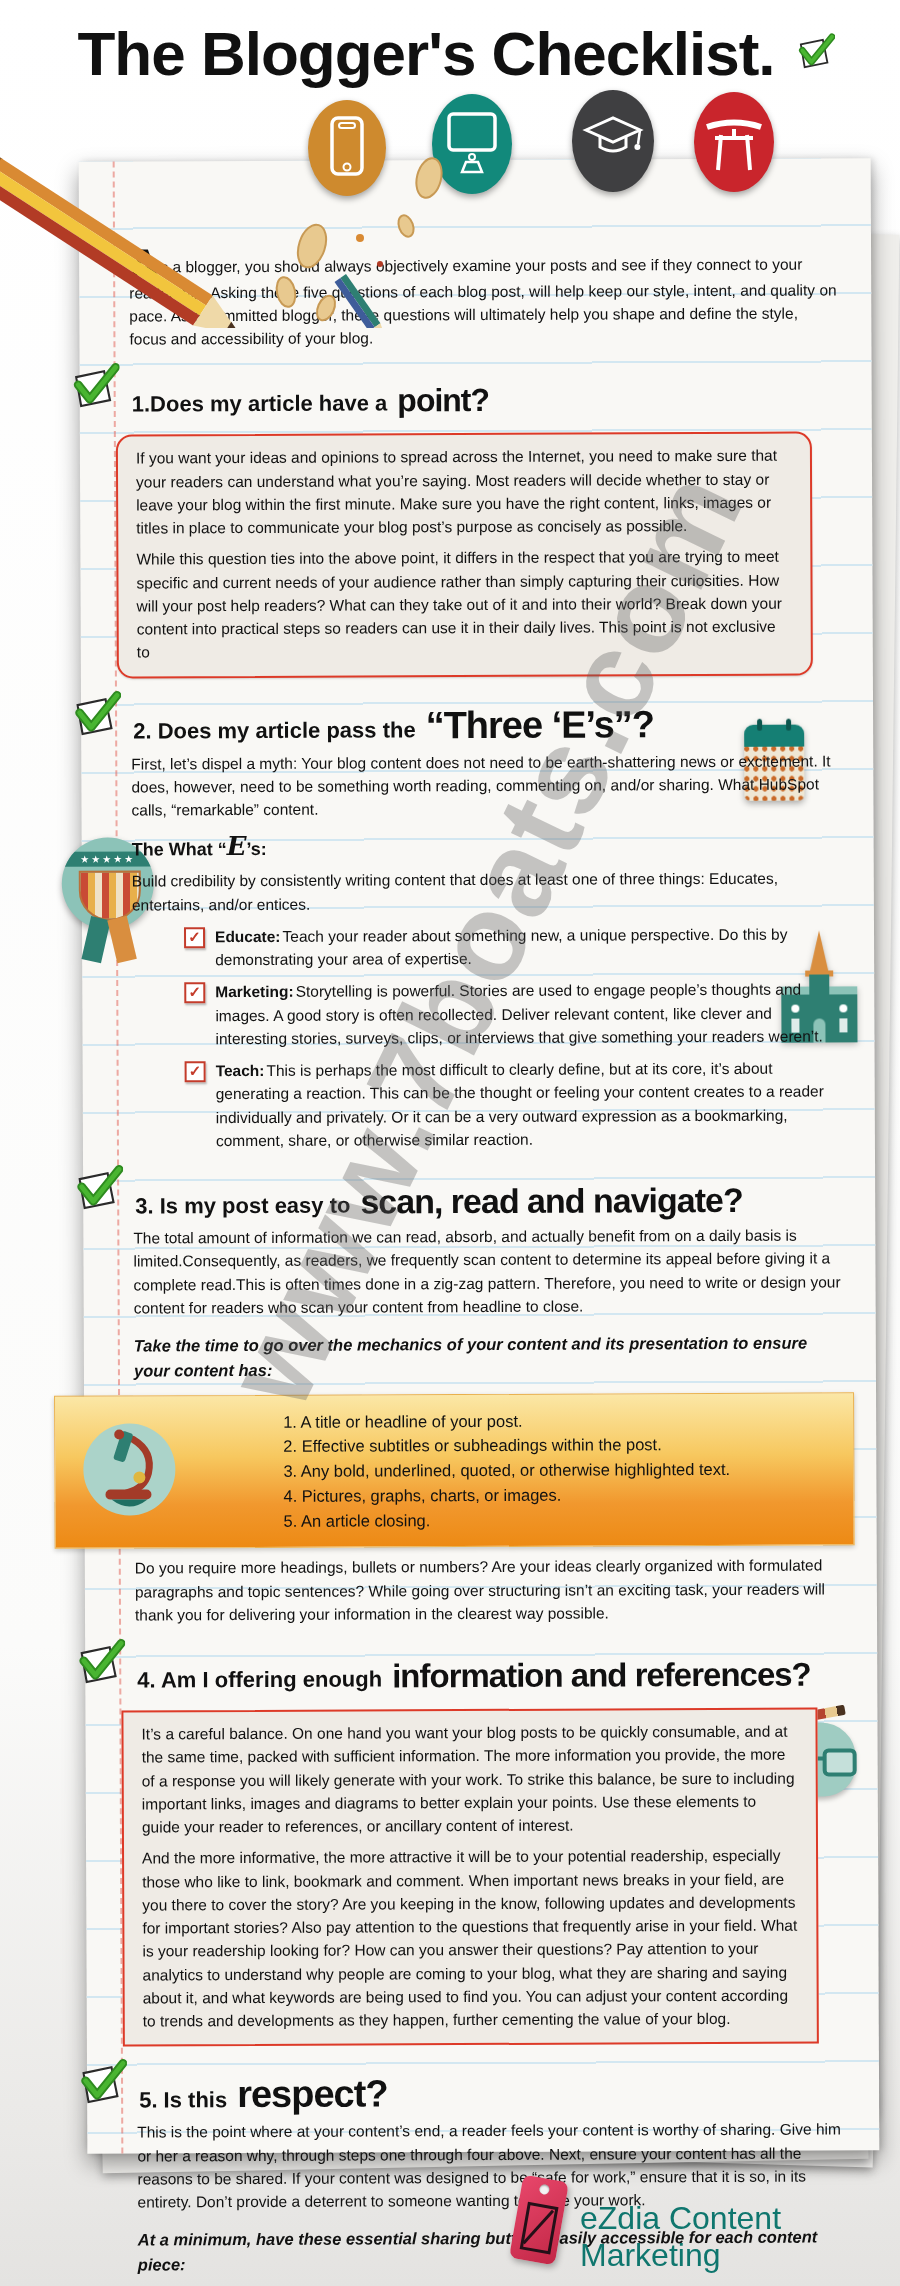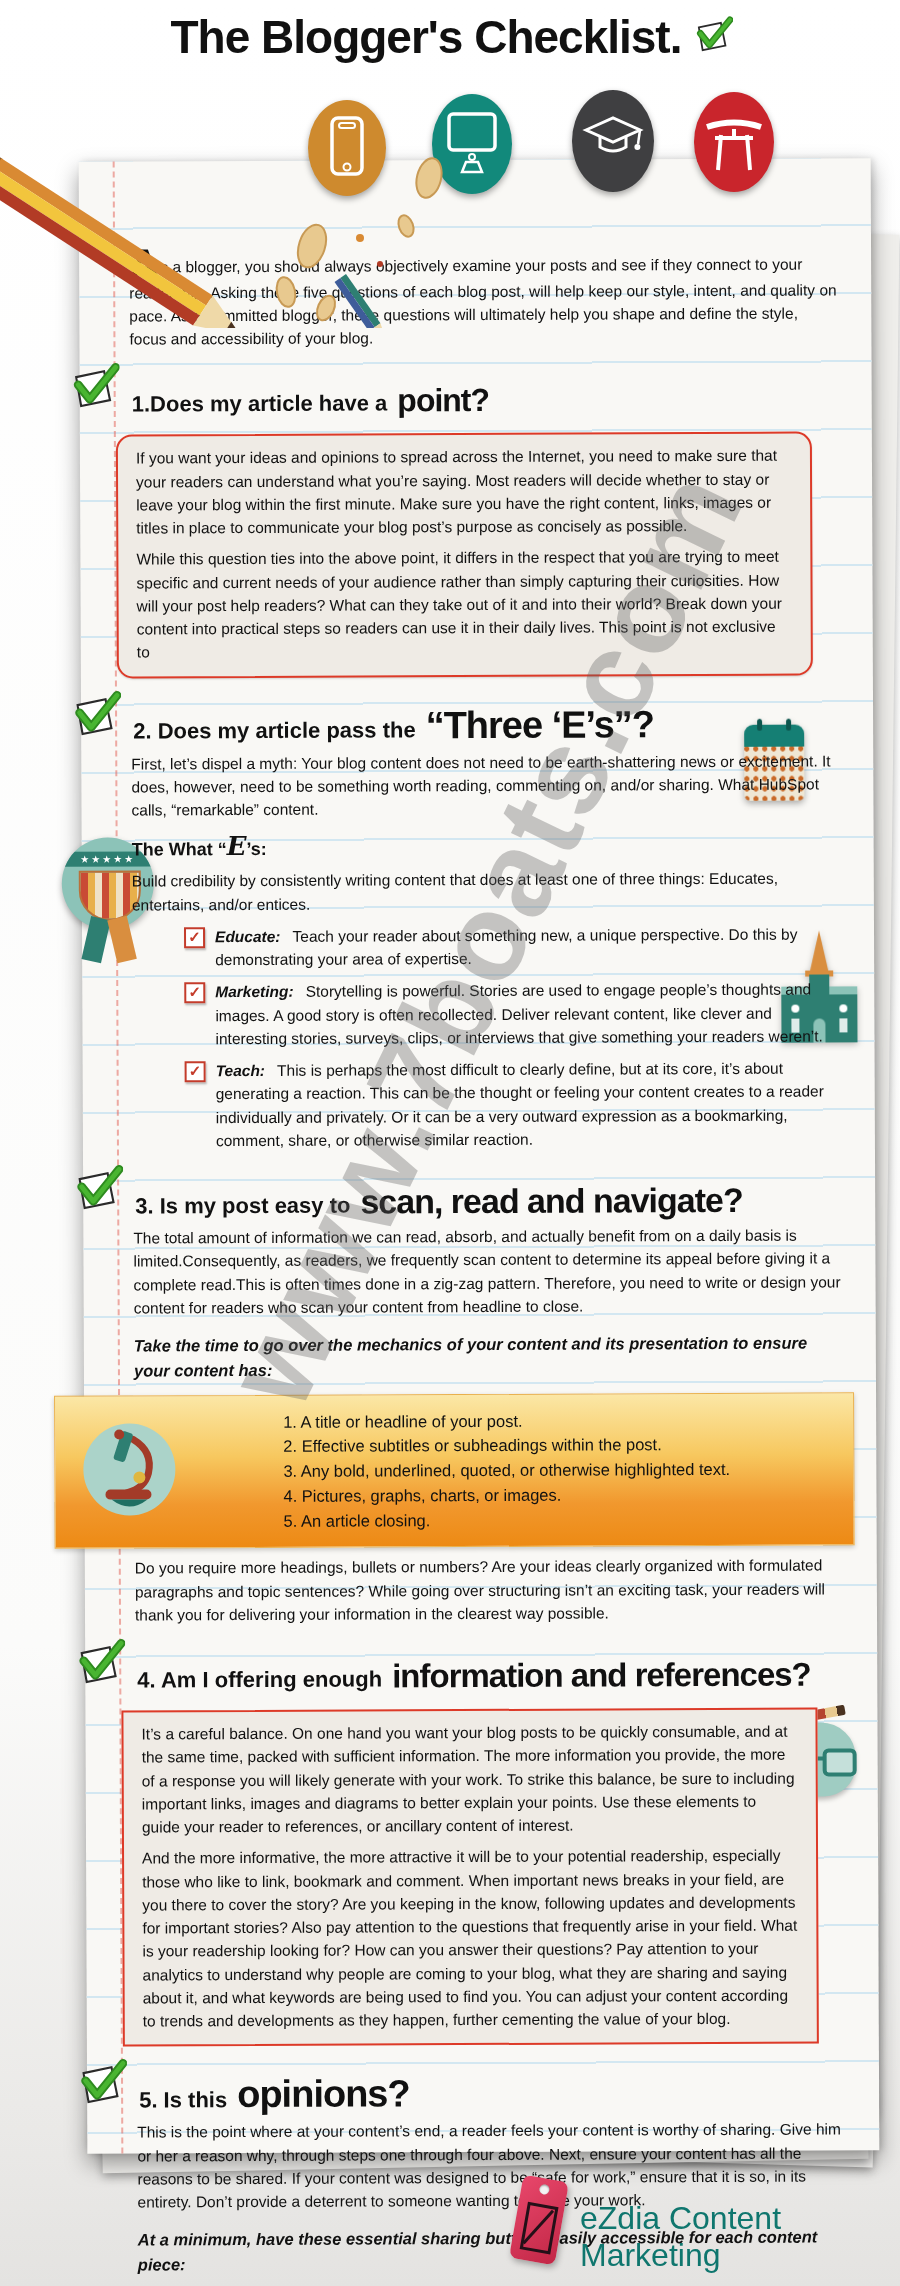--- a/index.html
+++ b/index.html
@@ -3,21 +3,21 @@
 <meta charset="utf-8">
 <style>
   html,body{margin:0;padding:0;}
   body{
     width:900px;height:2286px;position:relative;overflow:hidden;
     font-family:"Liberation Sans",sans-serif;color:#111;
     background:linear-gradient(180deg,#ffffff 0%,#fbfbfa 72%,#ebeae8 92%,#e4e3e1 100%);
   }
   
   .hdr{position:absolute;top:6px;left:0;width:100%;text-align:center;z-index:3;}
-  .hdr h1{margin:4px;font-size:46px;font-weight:bold;letter-spacing:-1px;display:inline-block;vertical-align:middle;}
+  .hdr h1{margin:12px;font-size:62px;font-weight:bold;letter-spacing:-1px;display:inline-block;vertical-align:middle;}
   .hdr .tcheck{display:inline-block;vertical-align:middle;margin-left:4px;}
   .hdr h2{margin:2px 0 0;font-size:26px;font-weight:normal;letter-spacing:-0.5px;}
   
   .oval{position:absolute;z-index:3;filter:drop-shadow(0 3px 3px rgba(0,0,0,.35));}
   
   .pencil-art{position:absolute;left:-6px;top:78px;z-index:4;pointer-events:none;}
   
   .sheet{position:absolute;background:#f3f2ef;box-shadow:0 4px 10px rgba(0,0,0,.3);}
   .stack-r{left:108px;top:230px;width:780px;height:1880px;transform:rotate(.7deg);z-index:0;background:#efeeeb;}
   .stack-b1{left:92px;top:2078px;width:782px;height:78px;transform:rotate(1.7deg);z-index:0;background:#fbfaf8;}
@@ -44,21 +44,21 @@
   .rb-round{border-radius:16px;box-shadow:0 1px 2px rgba(0,0,0,.15);}
   .redbox .p:first-child{margin-top:0;}
   
   .threes{margin:10px 0 0;font-size:18px;font-weight:bold;}
   .threes .scripty{font-family:"DejaVu Serif",serif;font-style:italic;font-size:26px;}
   
   .cbull{display:flex;gap:10px;margin:9px 0 0 52px;align-items:flex-start;}
   .cbox{flex:0 0 auto;width:17px;height:17px;margin-top:2px;border:2px solid #C43C2B;background:#fff;color:#C43C2B;
         font-size:15px;font-weight:bold;line-height:15px;text-align:center;box-shadow:1px 2px 2px rgba(0,0,0,.25);}
   .cbull .bt{font-size:15.5px;line-height:1.5;padding-right:14px;}
-  .cbull .bt b{margin-right:12px;font-style:italic;}
+  .cbull .bt b{margin-right:2px;}
   
   .callout{margin:14px 0 0;font-size:16.5px;line-height:1.5;font-weight:bold;font-style:italic;}
   
   .orangebox{position:relative;margin:12px -12px 0 -80px;padding:14px 16px 14px 228px;
     background:linear-gradient(180deg,#FBE7A6 0%,#F7C85F 40%,#F1982E 72%,#ED8A14 100%);
     border:1px solid #E9B04C;box-shadow:0 2px 5px rgba(0,0,0,.2);}
   .orangebox .oli{font-size:16.5px;line-height:1.5;}
   .micro{position:absolute;left:26px;top:50%;transform:translateY(-50%);}
   
   .sbull{display:flex;gap:10px;margin:8px 0 0 52px;align-items:center;}
@@ -321,21 +321,21 @@
       <p class="p">And the more informative, the more attractive it will be to your potential readership, especially those who like to link, bookmark and comment. When important news breaks in your field, are you there to cover the story? Are you keeping in the know, following updates and developments for important stories? Also pay attention to the questions that frequently arise in your field. What is your readership looking for? How can you answer their questions? Pay attention to your analytics to understand why people are coming to your blog, what they are sharing and saying about it, and what keywords are being used to find you. You can adjust your content according to trends and developments as they happen, further cementing the value of your blog.</p>
     </div>
 
     <div class="shead">
       <span class="hc"><svg width="56" height="52" viewBox="0 0 58 54">
             <path d="M13 17 L42 11 L48 41 L18 47 Z" fill="#ffffff" stroke="#2b2b2b" stroke-width="2.2"></path>
             <path d="M15 25 L27 40 L54 7" fill="none" stroke="#2e8b1f" stroke-width="9" stroke-linecap="round" stroke-linejoin="round"></path>
             <path d="M15 25 L27 40 L54 7" fill="none" stroke="#49b531" stroke-width="5" stroke-linecap="round" stroke-linejoin="round"></path>
           </svg></span>
       <span class="lbl">5. Is this</span>
-      <span class="big big5">opinions?</span>
+      <span class="big big5">respect?</span>
     </div>
     <p class="p">This is the point where at your content’s end, a reader feels your content is worthy of sharing. Give him or her a reason why, through steps one through four above. Next, ensure your content has all the reasons to be shared. If your content was designed to be “safe for work,” ensure that it is so, in its entirety. Don’t provide a deterrent to someone wanting to share your work.</p>
     <p class="callout">At a minimum, have these essential sharing buttons easily accessible for each content piece:</p>
 
     <div class="sbull">
       
       
     </div>
 
   </div>

